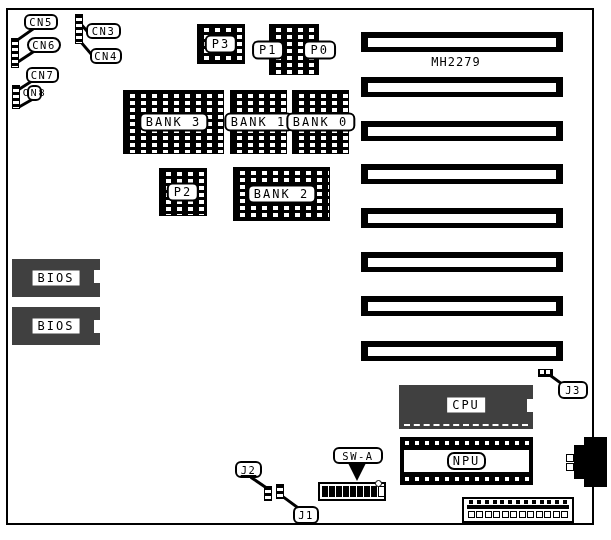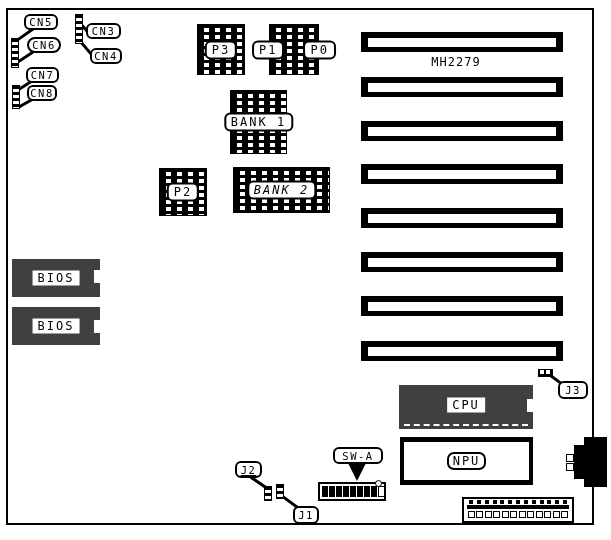--- a/index.html
+++ b/index.html
@@ -40,21 +40,21 @@
   }
   
   .blackchip{position:absolute;background:#404040;}
   .white-label{
     position:absolute;left:50%;top:50%;transform:translate(-50%,-50%);
     background:#fff;color:#000;padding:0 5px;font-size:12px;line-height:15px;letter-spacing:2px;white-space:nowrap;
   }
   .notch{position:absolute;right:0;width:6px;background:#fff;}
   #cpu-dashed{position:absolute;left:5px;right:5px;bottom:3px;border-top:2px dashed #fff;}
   
-  #npu-socket{left:400px;top:437px;width:133px;height:48px;background:#000;padding:2px;box-sizing:border-box;display:flex;}
+  #npu-socket{left:400px;top:437px;width:133px;height:48px;background:#000;padding:2px;box-sizing:border-box;display:flex;flex-direction:column;}
   .npu-strip{height:8px;border-top:2px solid #000;border-bottom:2px solid #000;box-sizing:border-box;
     background:repeating-linear-gradient(90deg,#000 0 3px,#fff 3px 7px,#000 7px 10px);}
   #npu-mid{flex:1;margin:1px 0;background:#fff;border:2px solid #000;box-sizing:border-box;display:flex;align-items:center;justify-content:center;}
   #npu-label{background:#fff;border:2px solid #000;border-radius:7px;padding:0 4px;font-size:12px;line-height:14px;letter-spacing:2px;}
   
   #dip-switch{left:318px;top:482px;width:68px;height:19px;border:2px solid #000;box-sizing:border-box;background:#fff;display:flex;align-items:center;gap:1px;padding:0 2px;z-index:3;}
   .dip-seg{width:6px;height:11px;flex:0 0 auto;}
   .dip-seg.on{background:#000;}
   .dip-seg.off{background:#fff;border:1px solid #000;box-sizing:border-box;width:7px;}
   #dip-dot{position:absolute;right:2px;top:-4px;width:5px;height:5px;border:1px solid #000;border-radius:50%;background:#fff;}
@@ -87,36 +87,42 @@
       <div class="slot" style="top: 121px;"></div>
       <div class="slot" style="top: 164px;"></div>
       <div class="slot" style="top: 208px;"></div>
       <div class="slot" style="top: 252px;"></div>
       <div class="slot" style="top: 296px;"></div>
       <div class="slot" style="top: 341px;"></div>
     </div>
 
   <div class="abs" id="part-number">MH2279</div>
 
-  <div class="chip" style="left:197px;top:24px;width:48px;height:51px;">
+  <div class="chip" style="left:197px;top:24px;width:48px;height:40px;">
     <span class="chip-label">P3</span>
   </div>
   <div class="chip" style="left:269px;top:24px;width:50px;height:51px;">
     <span class="chip-label-row">
       <span class="chip-label">P1</span>
         <span class="chip-label" style="margin-left:-2px;">P0</span>
     </span>
   </div>
+  <div class="chip" style="left:123px;top:90px;width:101px;height:64px;">
+    <span class="chip-label">BANK 3</span>
+  </div>
   <div class="chip" style="left:230px;top:90px;width:57px;height:64px;">
     <span class="chip-label">BANK 1</span>
   </div>
+  <div class="chip" style="left:292px;top:90px;width:57px;height:64px;">
+    <span class="chip-label">BANK 0</span>
+  </div>
   <div class="chip" style="left:159px;top:168px;width:48px;height:48px;">
     <span class="chip-label">P2</span>
   </div>
-  <div class="chip" style="left:233px;top:167px;width:97px;height:46px;font-style:italic;">
+  <div class="chip" style="left:233px;top:167px;width:97px;height:54px;">
     <span class="chip-label">BANK 2</span>
   </div>
 
   <div class="blackchip" style="left:12px;top:259px;width:88px;height:38px;">
     <span class="white-label">BIOS</span>
     <span class="notch" style="top:11px;height:13px;"></span>
   </div>
   <div class="blackchip" style="left:12px;top:307px;width:88px;height:38px;">
     <span class="white-label">BIOS</span>
     <span class="notch" style="top:13px;height:13px;"></span>
@@ -157,21 +163,21 @@
   <div class="pinstrip" style="left:264px;top:486px;width:8px;height:15px;"></div>
   <div class="pinstrip" style="left:276px;top:484px;width:8px;height:15px;"></div>
   <div class="abs" style="left:538px;top:369px;width:15px;height:8px;background:#000;z-index:3;display:flex;gap:2px;padding:1px 2px;box-sizing:border-box;">
     <span style="width:4px;height:4px;background:#fff;"></span>
     <span style="width:4px;height:4px;background:#fff;"></span>
   </div>
 
   <div class="callout" style="left:24px;top:14px;width:34px;height:16px;">CN5</div>
   <div class="callout" style="left:27px;top:37px;width:34px;height:16px;border-radius:8px;">CN6</div>
   <div class="callout" style="left:26px;top:67px;width:33px;height:16px;">CN7</div>
-  <div class="callout" style="left:27px;top:85px;width:30px;height:16px;">CN8</div>
+  <div class="callout" style="left:27px;top:85px;width:15px;height:16px;font-family:Liberation Mono, monospace;">CN8</div>
   <div class="callout" style="left:86px;top:23px;width:35px;height:16px;">CN3</div>
   <div class="callout" style="left:90px;top:48px;width:32px;height:16px;">CN4</div>
   <div class="callout" style="left:235px;top:461px;width:27px;height:17px;text-decoration:underline;">J2</div>
   <div class="callout" style="left:293px;top:506px;width:26px;height:18px;border-radius:6px;">J1</div>
   <div class="callout" style="left:558px;top:381px;width:30px;height:18px;">J3</div>
   <div class="callout" style="left:333px;top:447px;width:50px;height:17px;">SW-A</div>
 
   <div class="abs" id="dip-switch">
     <span id="dip-dot"></span>
   <div class="dip-seg on"></div>

